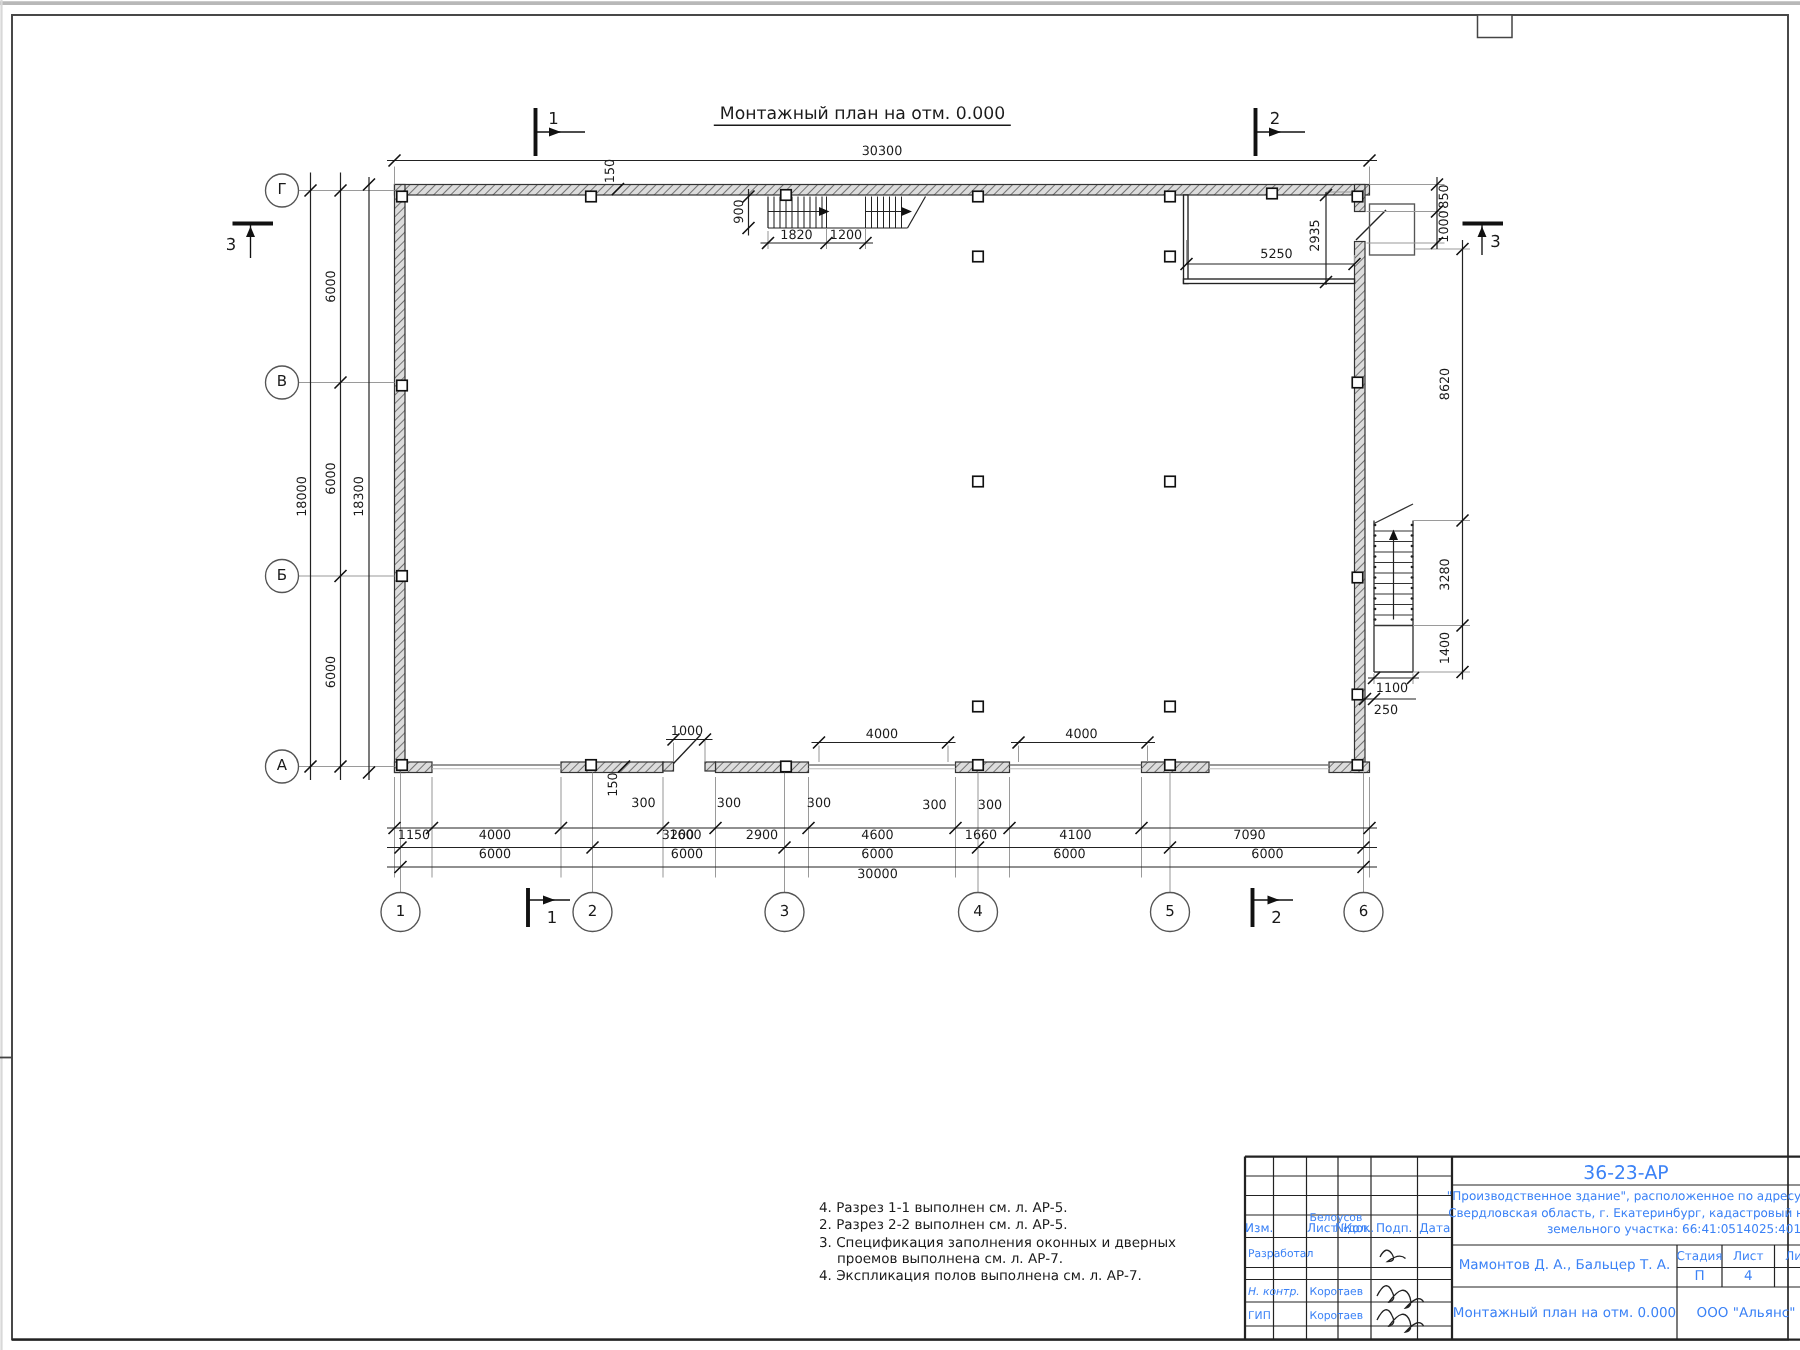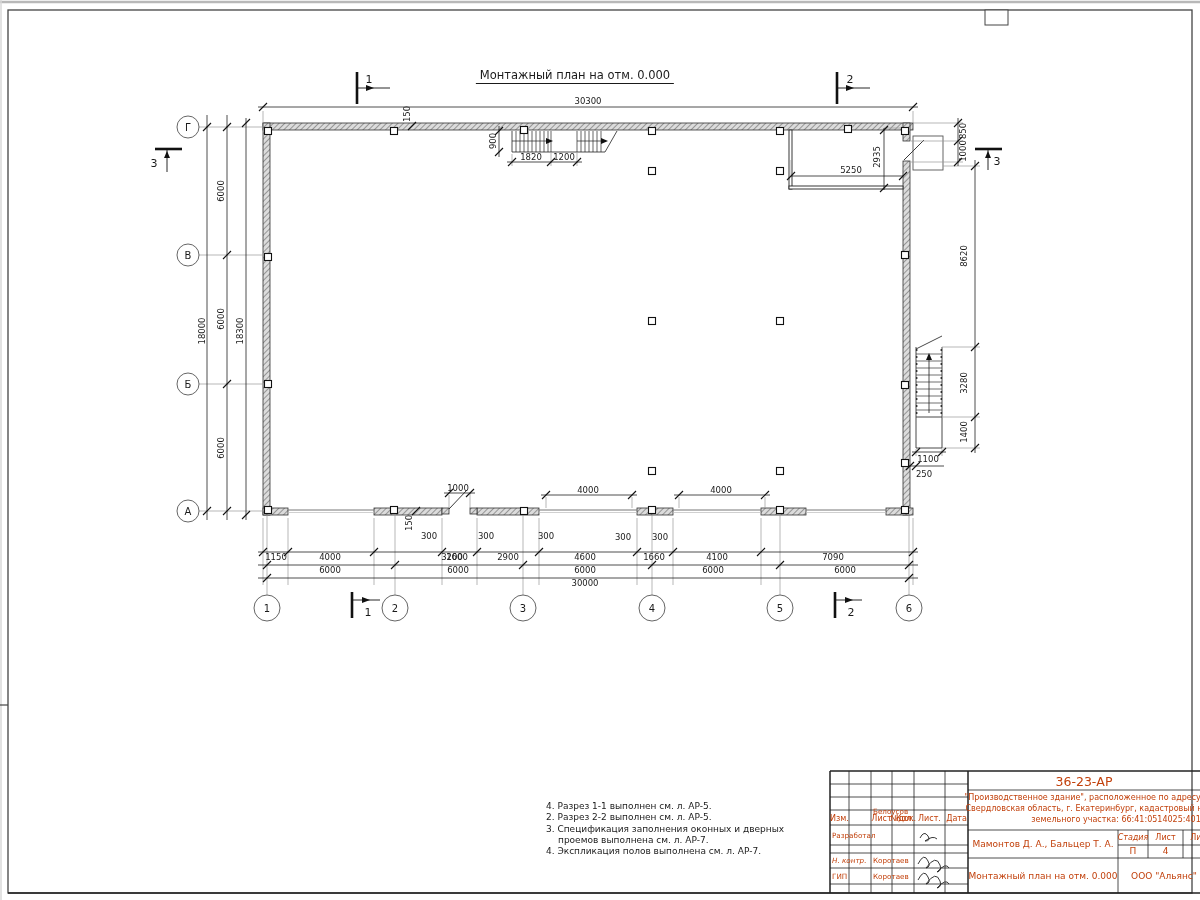--- a/index.html
+++ b/index.html
@@ -6,21 +6,21 @@
     font-family:"DejaVu Sans","Liberation Sans",sans-serif;}
   #sheet{position:absolute;left:0;top:0;width:1200px;height:900px;background:#fff;}
   #linework{position:absolute;left:0;top:0;}
   .lbl{position:absolute;transform:translate(-50%,-50%);white-space:pre;color:#1a1a1a;}
   .d{font-size:8.5px;letter-spacing:0px;}
   .r{transform:translate(-50%,-50%) rotate(-90deg);}
   .ax{font-size:10px;}
   .sec{font-size:11px;}
   .ttl{font-size:11.5px;border-bottom:1px solid #1a1a1a;padding:0 4px 1px 4px;}
   .note{position:absolute;font-size:9px;color:#1a1a1a;white-space:pre;transform:none;}
-  .tb{position:absolute;color:#c2410c;display:flex;align-items:center;justify-content:center;text-align:center;white-space:pre;}
+  .tb{position:absolute;color:#3b82f6;display:flex;align-items:center;justify-content:center;text-align:center;white-space:pre;}
   .tb.left{justify-content:flex-start;text-align:left;}
   .s8{font-size:8px;} .s7{font-size:7.2px;} .s9{font-size:9px;} .s12{font-size:12.5px;}
 </style>
 </head>
 <body>
 
 <div id="sheet">
   <svg id="linework" width="1200" height="900" viewBox="0 0 1200 900">
     <defs>
       <pattern id="hatch" width="4" height="4" patternUnits="userSpaceOnUse" patternTransform="rotate(45)">
@@ -322,30 +322,30 @@
   <div class="lbl ttl" style="left:575px;top:76px;">Монтажный план на отм. 0.000</div>
 
   <div class="tb s12" style="left:968px;top:772px;width:232px;height:18px;">36-23-АР</div>
   <div class="tb s8" style="left:968px;top:791px;width:232px;height:12px;">"Производственное здание", расположенное по адресу:</div>
   <div class="tb s8" style="left:968px;top:802px;width:232px;height:12px;">Свердловская область, г. Екатеринбург, кадастровый н</div>
   <div class="tb s8" style="left:968px;top:813px;width:232px;height:12px;margin-left:32px;">земельного участка: 66:41:0514025:401</div>
   <div class="tb s8" style="left:830px;top:811px;width:19px;height:14px;">Изм.</div>
   <div class="tb s8" style="left:859px;top:811px;width:22px;height:14px;padding-left:35px;">Кол.</div>
   <div class="tb s8" style="left:871px;top:811px;width:21px;height:14px;">Лист</div>
   <div class="tb s8" style="left:892px;top:811px;width:22px;height:14px;">№док.</div>
-  <div class="tb s8" style="left:914px;top:811px;width:31px;height:14px;">Лист.</div>
+  <div class="tb s8" style="left:914px;top:811px;width:31px;height:14px;">Подп.</div>
   <div class="tb s8" style="left:945px;top:811px;width:23px;height:14px;">Дата</div>
   <div class="tb s7 left" style="left:832px;top:828px;width:39px;height:14px;">Разработал</div>
   <div class="tb s7 left" style="left:873px;top:804px;width:60px;height:14px;">Белоусов</div>
   <div class="tb s7 left" style="left:832px;top:853px;width:39px;height:14px;font-style:italic;">Н. контр.</div>
   <div class="tb s7 left" style="left:873px;top:853px;width:40px;height:14px;">Коротаев</div>
   <div class="tb s7 left" style="left:832px;top:869px;width:39px;height:14px;">ГИП</div>
   <div class="tb s7 left" style="left:873px;top:869px;width:40px;height:14px;">Коротаев</div>
   <div class="tb s9" style="left:968px;top:830px;width:150px;height:28px;">Мамонтов Д. А., Бальцер Т. А.</div>
-  <div class="tb s8" style="left:1118px;top:830px;width:30px;height:14px;font-style:italic;">Стадия</div>
+  <div class="tb s8" style="left:1118px;top:830px;width:30px;height:14px;">Стадия</div>
   <div class="tb s8" style="left:1148px;top:830px;width:35px;height:14px;">Лист</div>
   <div class="tb s8" style="left:1183px;top:830px;width:30px;height:14px;">Лис</div>
   <div class="tb s9" style="left:1118px;top:844px;width:30px;height:14px;">П</div>
   <div class="tb s9" style="left:1148px;top:844px;width:35px;height:14px;">4</div>
   <div class="tb s9" style="left:968px;top:858px;width:150px;height:35px;">Монтажный план на отм. 0.000</div>
   <div class="tb s9" style="left:1118px;top:858px;width:92px;height:35px;">ООО "Альянс"</div>
 <div class="lbl d" style="left: 588px; top: 101px;">30300</div>
     <div class="lbl d r" style="left: 407px; top: 114px;">150</div>
     <div class="lbl d r" style="left: 493px; top: 141px;">900</div>
     <div class="lbl d" style="left: 531px; top: 157px;">1820</div>

